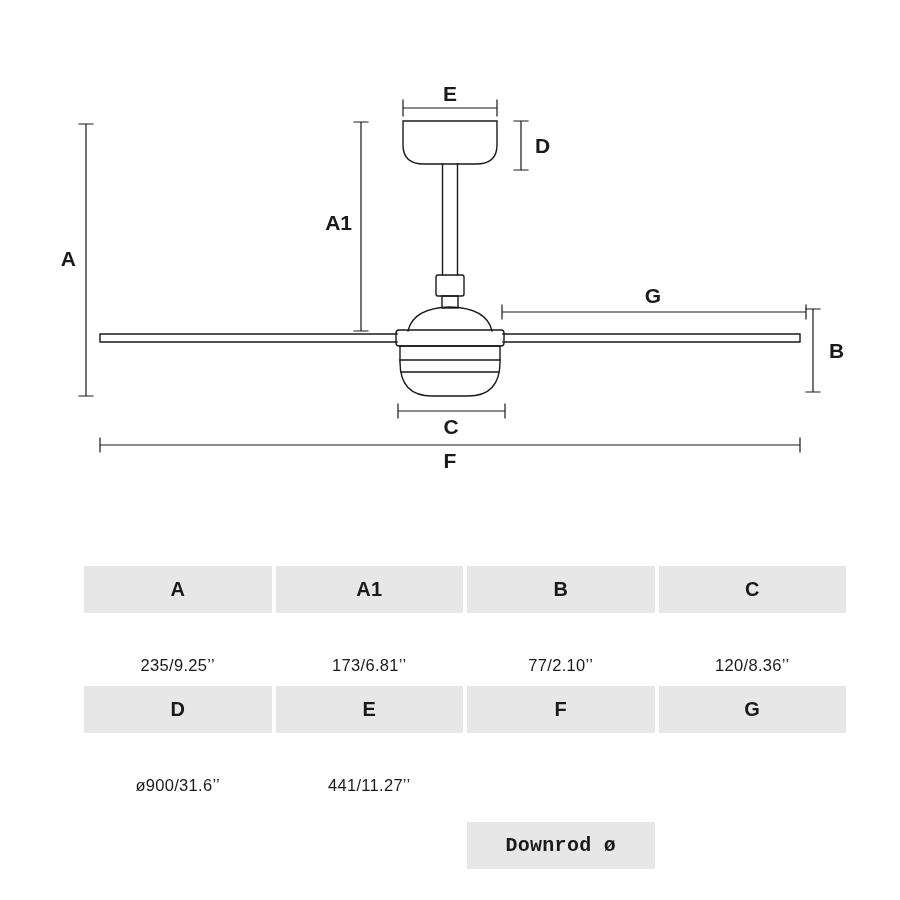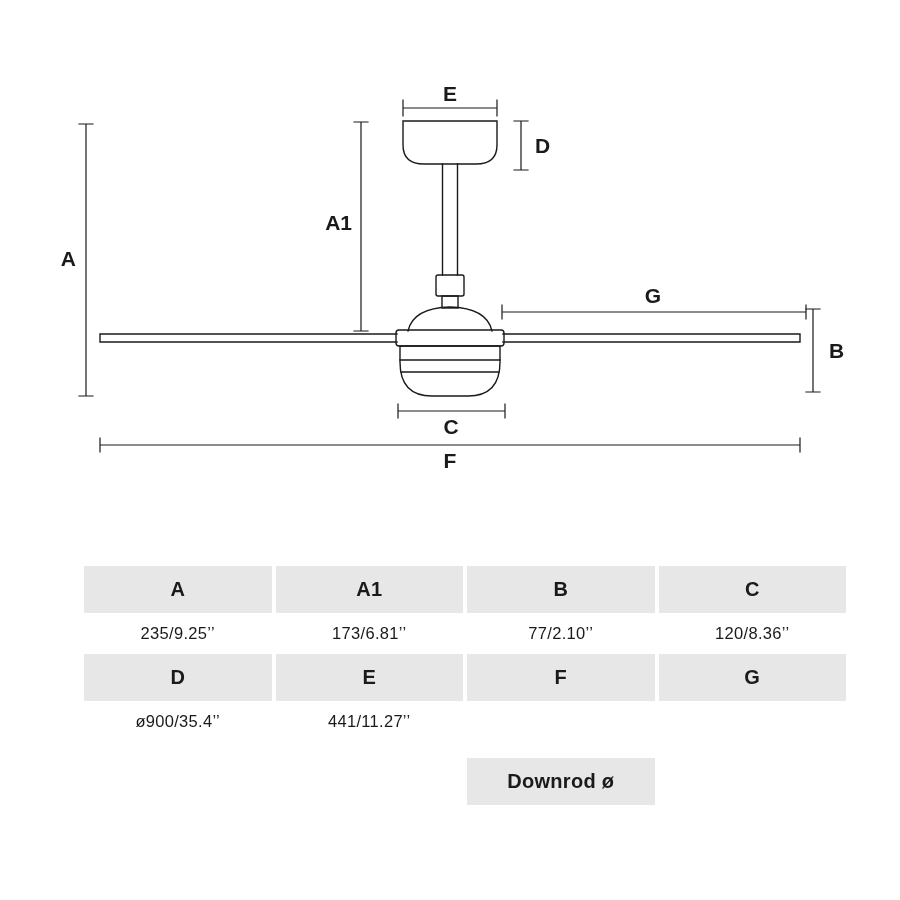--- a/index.html
+++ b/index.html
@@ -28,24 +28,25 @@
     background:#e7e7e7;
     height:47px;
     font-weight:bold;
     font-size:20px;
     letter-spacing:0.3px;
   }
   .val {
     height:41px;
     font-size:16.5px;
     letter-spacing:0.3px;
+    margin-top:32px;
   }
   .gap-row { height:16px; }
   .col2 { grid-column:2; }
-  .col3 { grid-column:3; }
+  .col3 { grid-column:3;font-family:Liberation Mono, monospace; }
 </style>
 </head>
 <body>
 
 <div class="diagram-wrap">
   <svg width="900" height="540" viewBox="0 0 900 540">
     <g fill="none" stroke="#1a1a1a" stroke-width="1.4" stroke-linecap="square">
 
       <g>
         <path d="M403 121 L497 121 L497 145 Q497 164 476 164 L424 164 Q403 164 403 145 Z"></path>
@@ -134,21 +135,21 @@
     <div class="cell val">120/8.36’’</div>
   </div>
 
   <div class="trow">
     <div class="cell hdr">D</div>
     <div class="cell hdr">E</div>
     <div class="cell hdr">F</div>
     <div class="cell hdr">G</div>
   </div>
   <div class="trow">
-    <div class="cell val">ø900/35.4’’</div>
+    <div class="cell val">ø900/31.6’’</div>
     <div class="cell val">441/11.27’’</div>
   </div>
 
   <div class="gap-row"></div>
 
   <div class="trow">
     <div class="cell hdr col3">Downrod ø</div>
   </div>
 
 </div>

